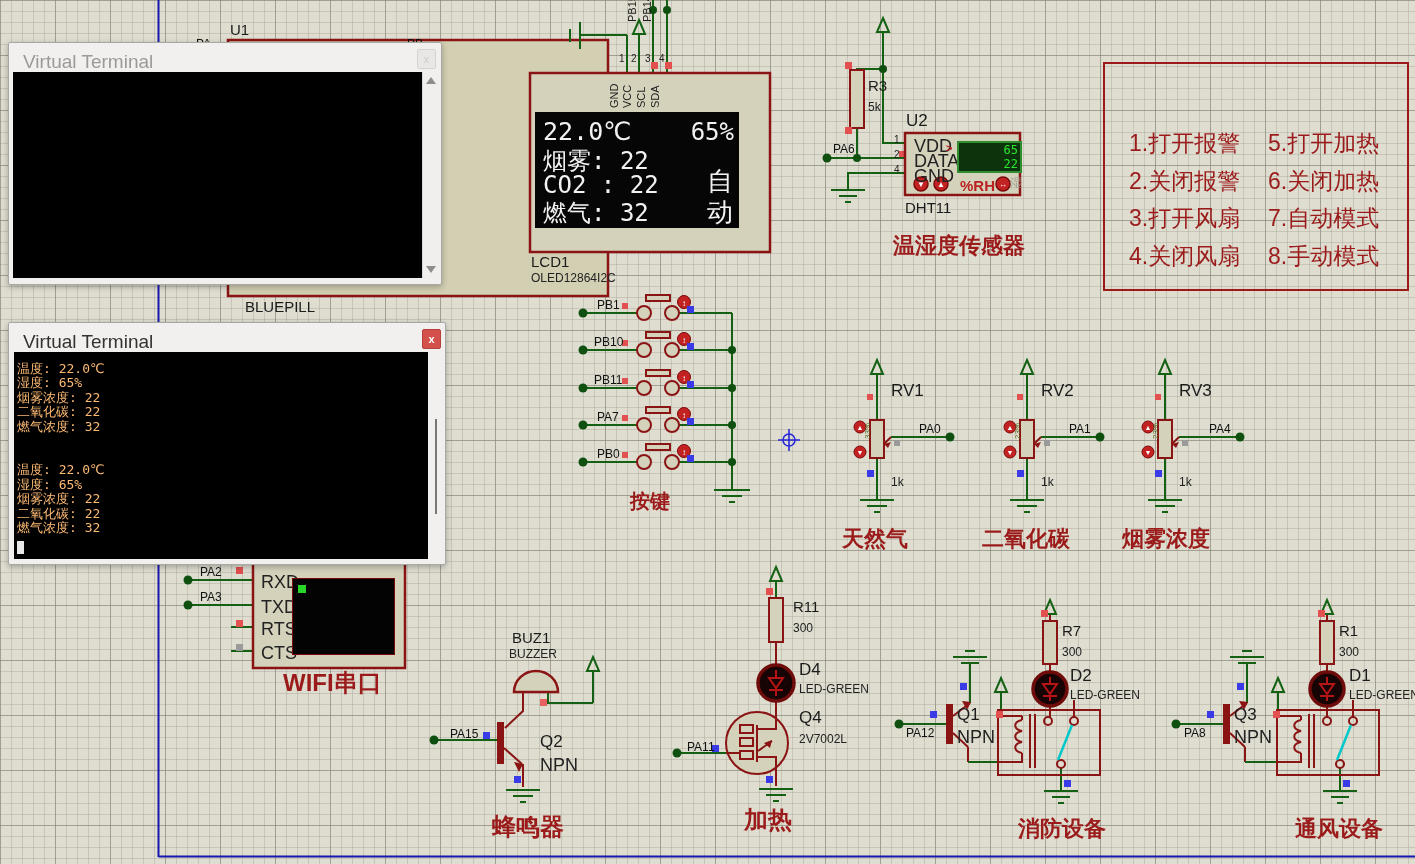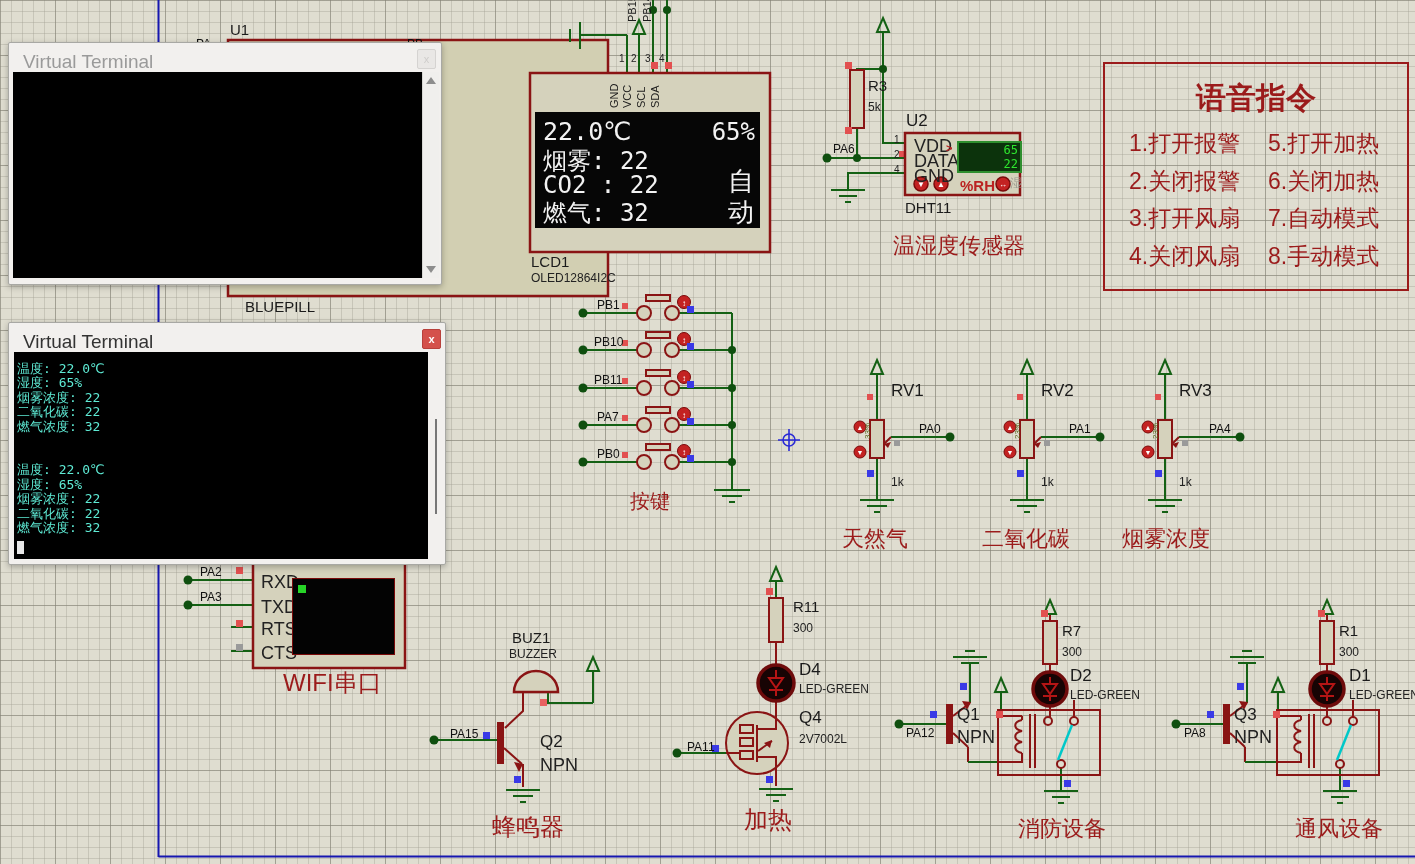--- a/index.html
+++ b/index.html
@@ -11,37 +11,37 @@
       repeating-linear-gradient(to right, rgba(160,158,145,.38) 0 1px, transparent 1px 11px),
       repeating-linear-gradient(to bottom, rgba(160,158,145,.38) 0 1px, transparent 1px 11px);}
   .schem{position:absolute;left:0;top:0;pointer-events:none}
   .lbl{position:absolute;white-space:nowrap;color:#1b1b1b;line-height:1}
   .ref{font-size:15px}
   .big{font-size:17px}
   .val{font-size:12px;color:#222}
   .net{font-size:12px;color:#111}
   .pin{font-size:18px;color:#222}
   .num{font-size:10px;color:#222}
-  .cap{font-weight:normal;color:#9b1b1b;font-size:22px}
+  .cap{font-weight:bold;color:#9b1b1b;font-size:22px}
   .vlab{transform:rotate(-90deg);transform-origin:0 100%;font-size:11px;height:12px}
   .pct{transform:rotate(-90deg);transform-origin:0 100%;font-size:8px;color:#5a6b1f;height:9px}
   
   .voice{position:absolute;left:1103px;top:62px;width:302px;height:225px;border:2px solid #9b1b1b}
   .voice-title{position:absolute;left:0;top:14px;width:100%;text-align:center;font-size:30px;font-weight:bold;color:#9b1b1b}
   .vitem{position:absolute;font-size:23px;color:#9b1b1b;white-space:nowrap}
   
-  .oled-screen{position:absolute;left:535px;top:112px;width:225px;height:116px;background:#060606;color:#f2f2f2;
+  .oled-screen{position:absolute;left:535px;top:112px;width:204px;height:116px;background:#060606;color:#f2f2f2;
     font-family:"DejaVu Sans Mono","DejaVu Sans",monospace}
   .oled-line{position:absolute;white-space:nowrap;font-size:24px}
   
   .term{position:absolute;background:#f2f0ee;border:1px solid #a8a8a4;border-radius:2px;box-shadow:0 2px 6px rgba(0,0,0,.28)}
   .term-title{position:absolute;left:14px;top:8px;font-size:19px}
   .term-close{position:absolute;width:17px;height:18px;font-size:11px;text-align:center;line-height:18px;border-radius:2px}
   .term-body{position:absolute;background:#000}
-  .tline{position:absolute;left:3px;white-space:pre;font-size:13px;color:#5eead4;
+  .tline{position:absolute;left:3px;white-space:pre;font-size:13px;color:#fdba74;
     font-family:"DejaVu Sans Mono","DejaVu Sans",monospace}
   .scrollbar{position:absolute;background:#f0efed;border-left:1px solid #d8d8d4}
   .arrow-up,.arrow-dn{position:absolute;left:3px;width:0;height:0;border-left:5px solid transparent;border-right:5px solid transparent}
   .arrow-up{border-bottom:7px solid #8d8d8d;top:5px}
   .arrow-dn{border-top:7px solid #8d8d8d;bottom:5px}
   .cursor{position:absolute;width:7px;height:13px;background:#e8e8e8}
   .thumbline{position:absolute;width:2px;background:#777}
   
   .dht-disp{position:absolute;left:957px;top:141px;width:61px;height:28px;background:#0c330c;border:2px solid #2f8f2f;
     color:#2ee62e;font-family:"DejaVu Sans Mono",monospace;font-size:12px;text-align:right}
@@ -414,21 +414,20 @@
   <div class="dht-disp">
     <div>65</div>
     <div>22</div>
   </div>
   <div class="lbl redtxt" style="left:960px;top:178px;font-size:15px">%RH</div>
   <div class="lbl graytxt" style="left:1010px;top:177px;font-size:12px">湿</div>
   <div class="lbl ref" style="left:905px;top:200px">DHT11</div>
   <div class="lbl cap" style="left:893px;top:235px">温湿度传感器</div>
 
   <div class="voice">
-    <div class="voice-title">语音指令</div>
     <div class="vitem" style="left:24px;top:64px">1.打开报警</div>
     <div class="vitem" style="left:24px;top:102px">2.关闭报警</div>
     <div class="vitem" style="left:24px;top:139px">3.打开风扇</div>
     <div class="vitem" style="left:24px;top:177px">4.关闭风扇</div>
     <div class="vitem" style="left:163px;top:64px">5.打开加热</div>
     <div class="vitem" style="left:163px;top:102px">6.关闭加热</div>
     <div class="vitem" style="left:163px;top:139px">7.自动模式</div>
     <div class="vitem" style="left:163px;top:177px">8.手动模式</div>
   </div>
 

